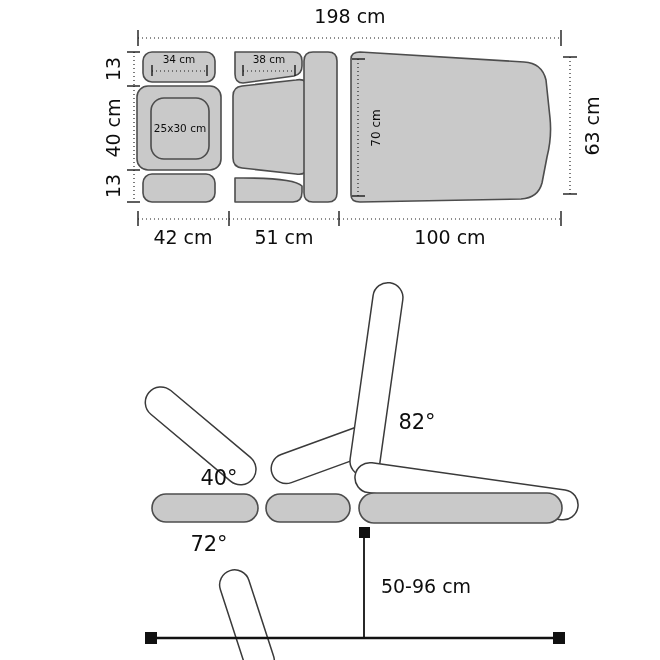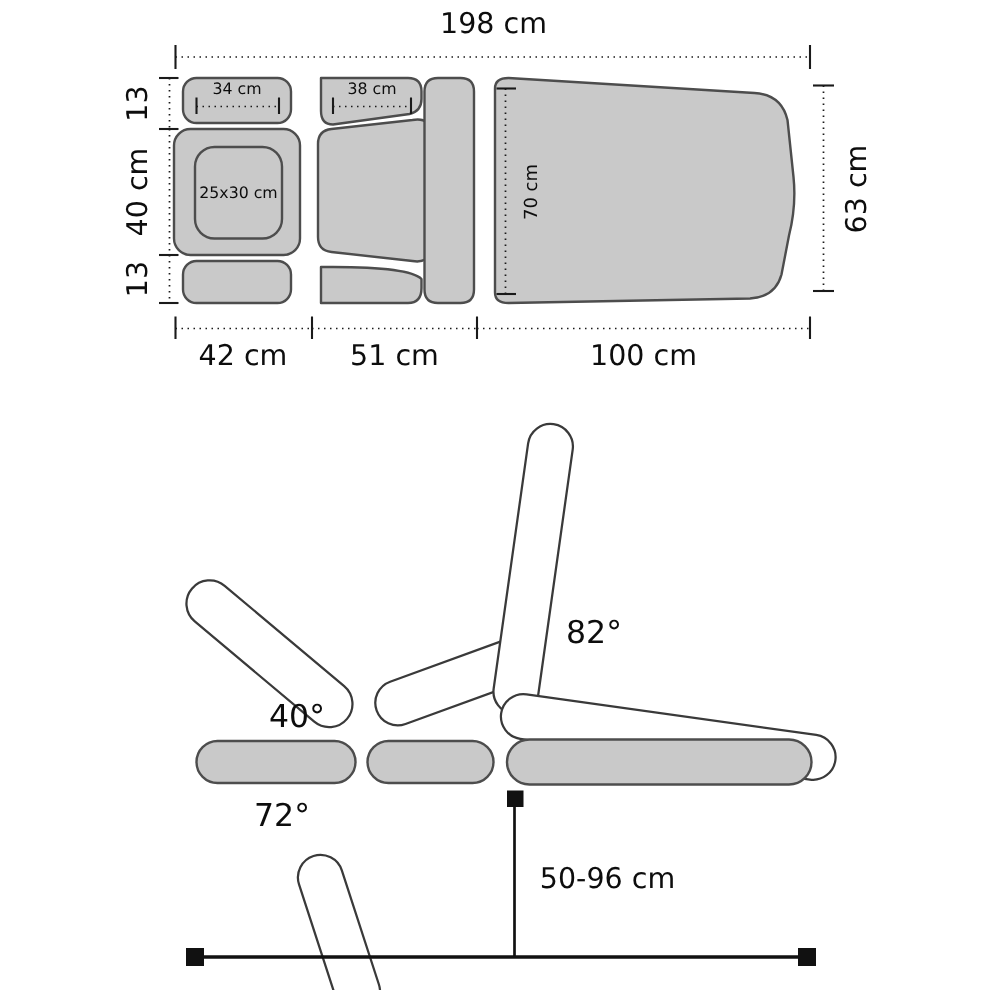--- a/index.html
+++ b/index.html
@@ -10,20 +10,21 @@
   body {
     width: 660px;
     height: 660px;
     font-family: "DejaVu Sans", "Liberation Sans", sans-serif;
     overflow: hidden;
   }
   #diagram-root {
     position: relative;
     width: 608px;
     height: 660px;
+    margin-left: 21px;
   }
   svg.figure {
     display: block;
     width: 660px;
     height: 660px;
   }
   .panel-fill {
     fill: #c9c9c9;
     stroke: #4d4d4d;
     stroke-width: 1.6;

